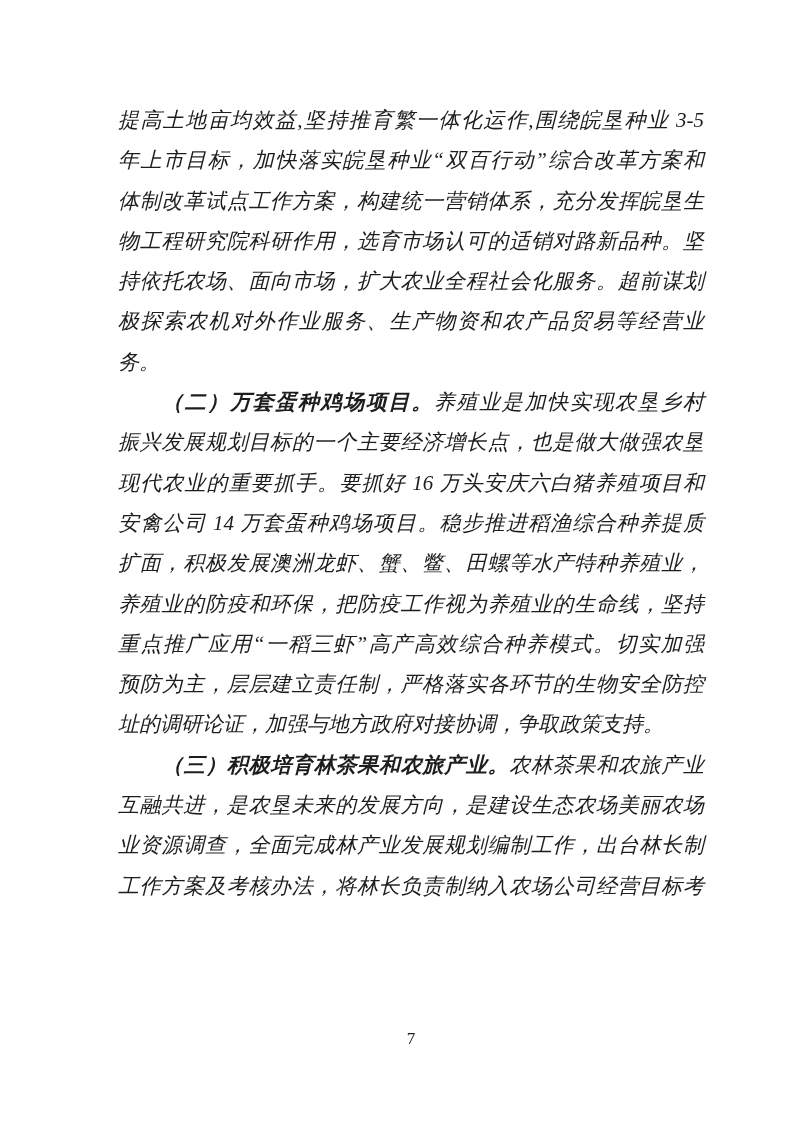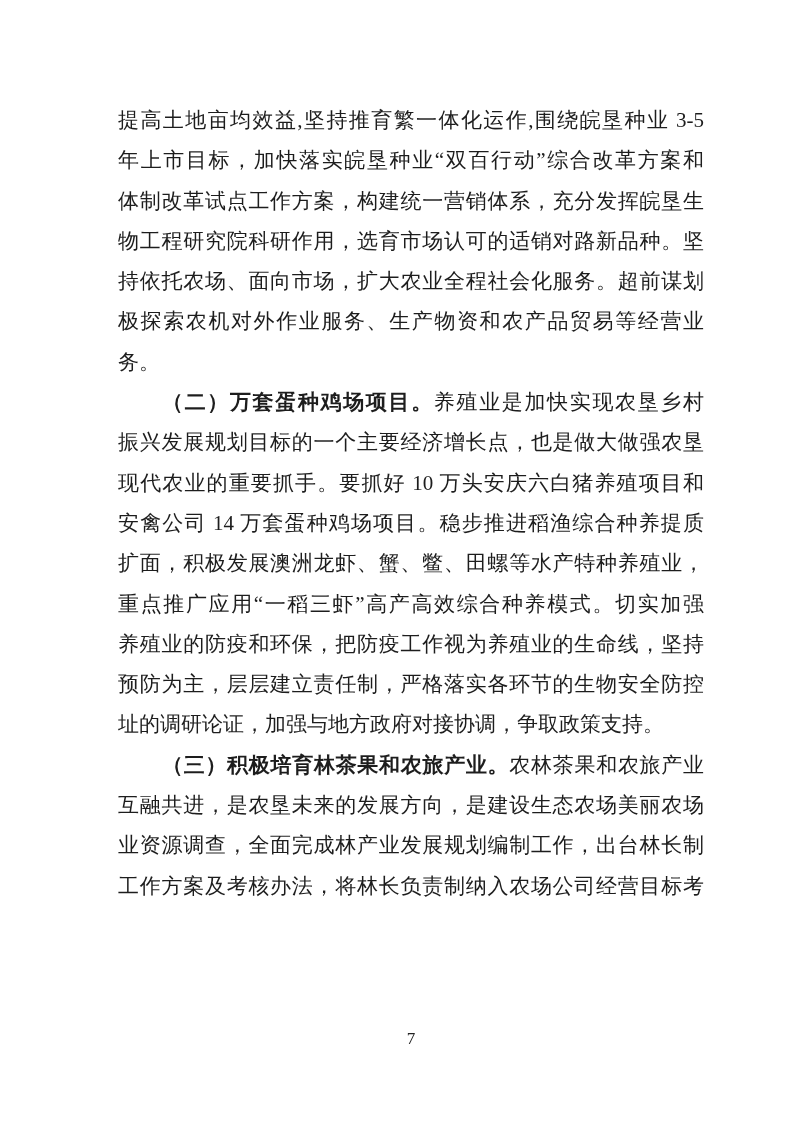--- a/index.html
+++ b/index.html
@@ -20,20 +20,21 @@
     position: absolute;
     left: 118px;
     top: 100px;
     width: 586px;
     font-size: 21px;
   }
   .line {
     height: 40.3px;
     line-height: 40.3px;
     box-sizing: border-box;
+    font-style: italic;
   }
   .line.j {
     text-align: justify;
     text-align-last: justify;
   }
   .line.ind {
     padding-left: 44px;
   }
   .lead {
     font-weight: bold;
@@ -56,25 +57,25 @@
   <div class="body-text">
       <div class="line j"><span>提高土地亩均效益,坚持推育繁一体化运作,围绕皖垦种业 3-5</span></div>
       <div class="line j"><span>年上市目标，加快落实皖垦种业“双百行动”综合改革方案和</span></div>
       <div class="line j"><span>体制改革试点工作方案，构建统一营销体系，充分发挥皖垦生</span></div>
       <div class="line j"><span>物工程研究院科研作用，选育市场认可的适销对路新品种。坚</span></div>
       <div class="line j"><span>持依托农场、面向市场，扩大农业全程社会化服务。超前谋划</span></div>
       <div class="line j"><span>极探索农机对外作业服务、生产物资和农产品贸易等经营业</span></div>
       <div class="line"><span>务。</span></div>
       <div class="line j ind"><span class="lead">（二）万套蛋种鸡场项目。</span><span>养殖业是加快实现农垦乡村</span></div>
       <div class="line j"><span>振兴发展规划目标的一个主要经济增长点，也是做大做强农垦</span></div>
-      <div class="line j"><span>现代农业的重要抓手。要抓好 10 万头安庆六白猪养殖项目和</span></div>
+      <div class="line j"><span>现代农业的重要抓手。要抓好 16 万头安庆六白猪养殖项目和</span></div>
       <div class="line j"><span>安禽公司 14 万套蛋种鸡场项目。稳步推进稻渔综合种养提质</span></div>
       <div class="line j"><span>扩面，积极发展澳洲龙虾、蟹、鳖、田螺等水产特种养殖业，</span></div>
+      <div class="line j"><span>养殖业的防疫和环保，把防疫工作视为养殖业的生命线，坚持</span></div>
       <div class="line j"><span>重点推广应用“一稻三虾”高产高效综合种养模式。切实加强</span></div>
-      <div class="line j"><span>养殖业的防疫和环保，把防疫工作视为养殖业的生命线，坚持</span></div>
       <div class="line j"><span>预防为主，层层建立责任制，严格落实各环节的生物安全防控</span></div>
       <div class="line"><span>址的调研论证，加强与地方政府对接协调，争取政策支持。</span></div>
       <div class="line j ind"><span class="lead">（三）积极培育林茶果和农旅产业。</span><span>农林茶果和农旅产业</span></div>
       <div class="line j"><span>互融共进，是农垦未来的发展方向，是建设生态农场美丽农场</span></div>
       <div class="line j"><span>业资源调查，全面完成林产业发展规划编制工作，出台林长制</span></div>
       <div class="line j"><span>工作方案及考核办法，将林长负责制纳入农场公司经营目标考</span></div>
     </div>
   <div class="footer">
     <span>7</span>
   </div>

